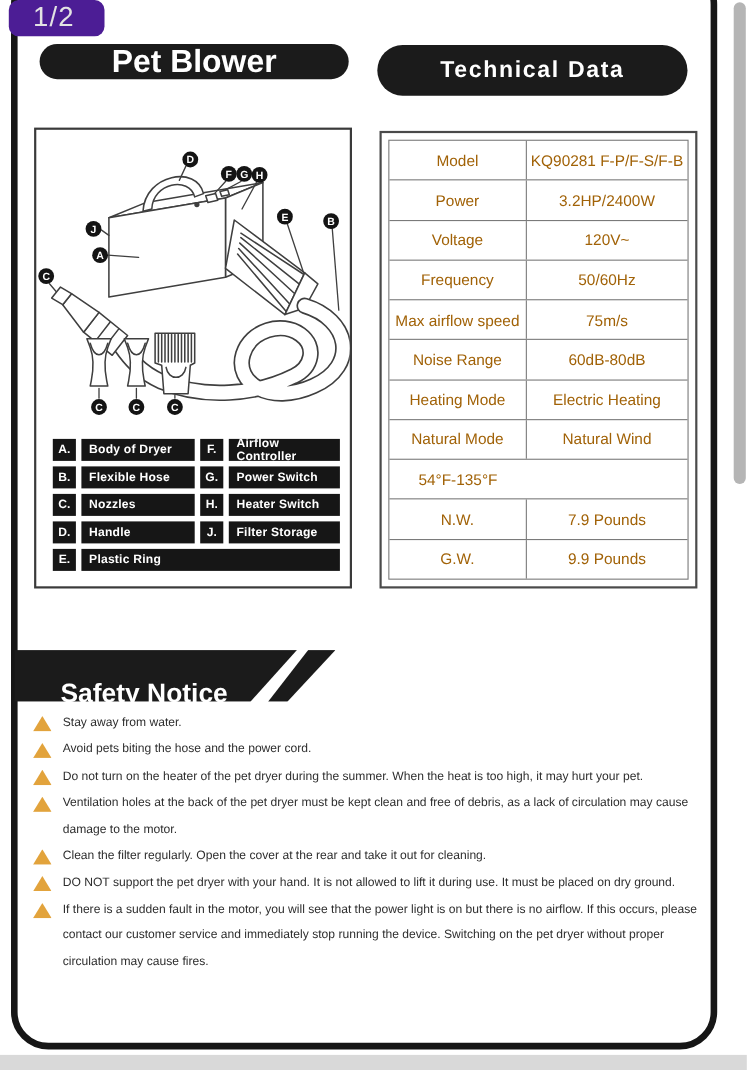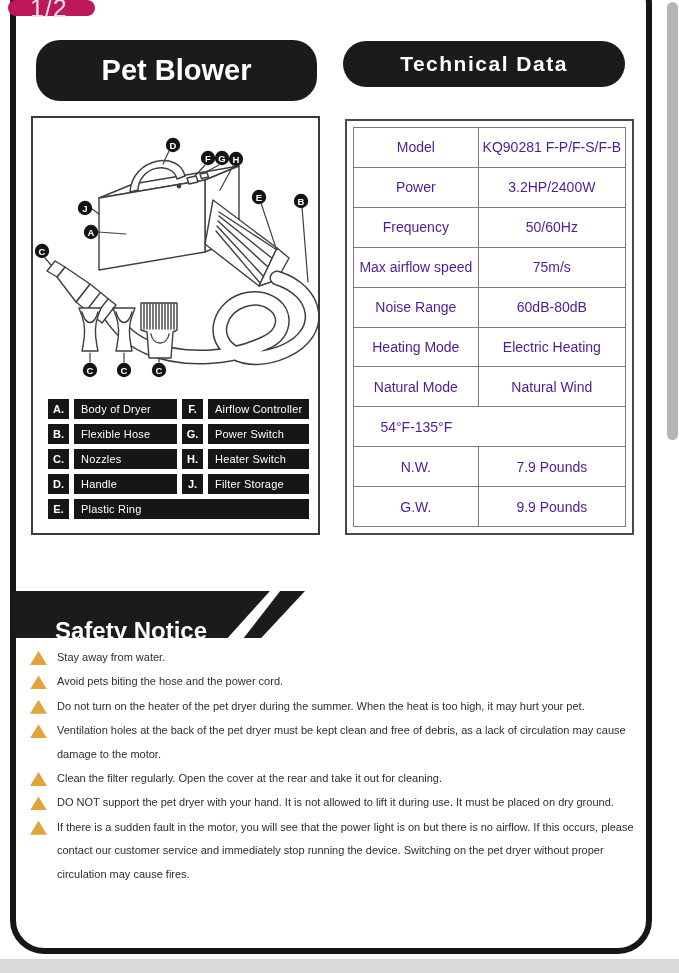--- a/index.html
+++ b/index.html
@@ -4,58 +4,58 @@
 <style>
   html,body{margin:0;padding:0;background:#ffffff;}
   body{width:679px;height:973px;position:relative;overflow:hidden;
        font-family:"Liberation Sans","DejaVu Sans",sans-serif;color:#222;}
 
   
   .card-border{position:absolute;left:10px;top:-30px;width:642px;height:984px;
     border:6px solid #161616;border-radius:34px;box-sizing:border-box;background:transparent;}
 
   
-  .page-badge{position:absolute;left:8px;top:0;width:87px;height:16px;background:#be185d;
+  .page-badge{position:absolute;left:8px;top:0;width:87px;height:33px;background:#4c1d95;
     border-radius:9px;z-index:5;display:flex;align-items:center;}
   .page-badge span{color:#e3e3e3;font-size:25px;padding-left:22px;letter-spacing:1px;}
 
   
   .scrollbar{position:absolute;right:1px;top:2px;width:11px;height:438px;background:#b5b5b5;border-radius:6px;}
 
   
   .footer-strip{position:absolute;left:0;bottom:0;width:100%;height:14px;background:#d9d9d9;}
 
   
   .banner{position:absolute;background:#1b1b1b;border-radius:24px;color:#fff;
     display:flex;align-items:center;justify-content:center;}
-  .banner.product{left:36px;top:40px;width:281px;height:61px;font-size:29px;font-weight:800;}
+  .banner.product{left:36px;top:40px;width:281px;height:32px;font-size:29px;font-weight:800;}
   .banner.tech{left:343px;top:41px;width:282px;height:46px;font-size:21px;font-weight:700;letter-spacing:1.5px;}
 
   
   .diagram-box{position:absolute;left:31px;top:116px;width:289px;height:419px;
     border:2px solid #3a3a3a;box-sizing:border-box;background:#fff;}
   .diagram-box svg{display:block;margin-top:2px;}
 
   
   .legend{position:absolute;left:15px;right:9px;top:281px;
     display:grid;grid-template-columns:21px 103px 21px 1fr;column-gap:5px;row-gap:5px;}
   .lg-key{background:#161616;color:#fff;height:20px;display:flex;align-items:center;justify-content:center;
     font-size:11px;font-weight:700;}
   .lg-bar{background:#161616;color:#fff;height:20px;display:flex;align-items:center;
-    font-size:11px;font-weight:400;padding-left:7px;letter-spacing:.2px;}
+    font-size:11px;font-weight:700;padding-left:7px;letter-spacing:.2px;}
   .lg-bar.span{grid-column:2/5;}
 
   
   .table-box{position:absolute;left:345px;top:119px;width:289px;height:416px;
     border:2px solid #4a4a4a;box-sizing:border-box;background:#fff;}
   .table-inner{position:absolute;left:6px;right:6px;top:6px;bottom:6px;
     border:1px solid #7a7a7a;display:flex;flex-direction:column;}
   .t-row{flex:1;display:grid;grid-template-columns:46% 54%;border-bottom:1px solid #7a7a7a;}
   .t-row:last-child{border-bottom:none;}
-  .t-label,.t-value{display:flex;align-items:center;justify-content:center;font-size:14px;color:#4c1d95;}
+  .t-label,.t-value{display:flex;align-items:center;justify-content:center;font-size:14px;color:#a16207;}
   .t-label{border-right:1px solid #7a7a7a;}
 
   
   .safety-banner{position:absolute;left:13px;top:591px;width:292px;height:47px;}
   .safety-banner .rb-main{position:absolute;inset:0;background:#1b1b1b;
     clip-path:polygon(0 0,88% 0,73.5% 100%,0 100%);}
   .safety-banner .rb-tip{position:absolute;inset:0;background:#1b1b1b;
     clip-path:polygon(91.5% 0,100% 0,85% 100%,79% 100%);}
   .safety-banner .rb-title{position:absolute;left:42px;top:0;height:47px;display:flex;align-items:center;
     color:#fff;font-size:24px;font-weight:800;z-index:2;margin-top:16px;}
@@ -198,20 +198,24 @@
   <div class="table-inner">
     <div class="t-row">
       <div class="t-label">Model</div>
       <div class="t-value">KQ90281 F-P/F-S/F-B</div>
     </div>
     <div class="t-row">
       <div class="t-label">Power</div>
       <div class="t-value">3.2HP/2400W</div>
     </div>
     <div class="t-row">
+      <div class="t-label">Voltage</div>
+      <div class="t-value">120V~</div>
+    </div>
+    <div class="t-row">
       <div class="t-label">Frequency</div>
       <div class="t-value">50/60Hz</div>
     </div>
     <div class="t-row">
       <div class="t-label">Max airflow speed</div>
       <div class="t-value">75m/s</div>
     </div>
     <div class="t-row">
       <div class="t-label">Noise Range</div>
       <div class="t-value">60dB-80dB</div>

